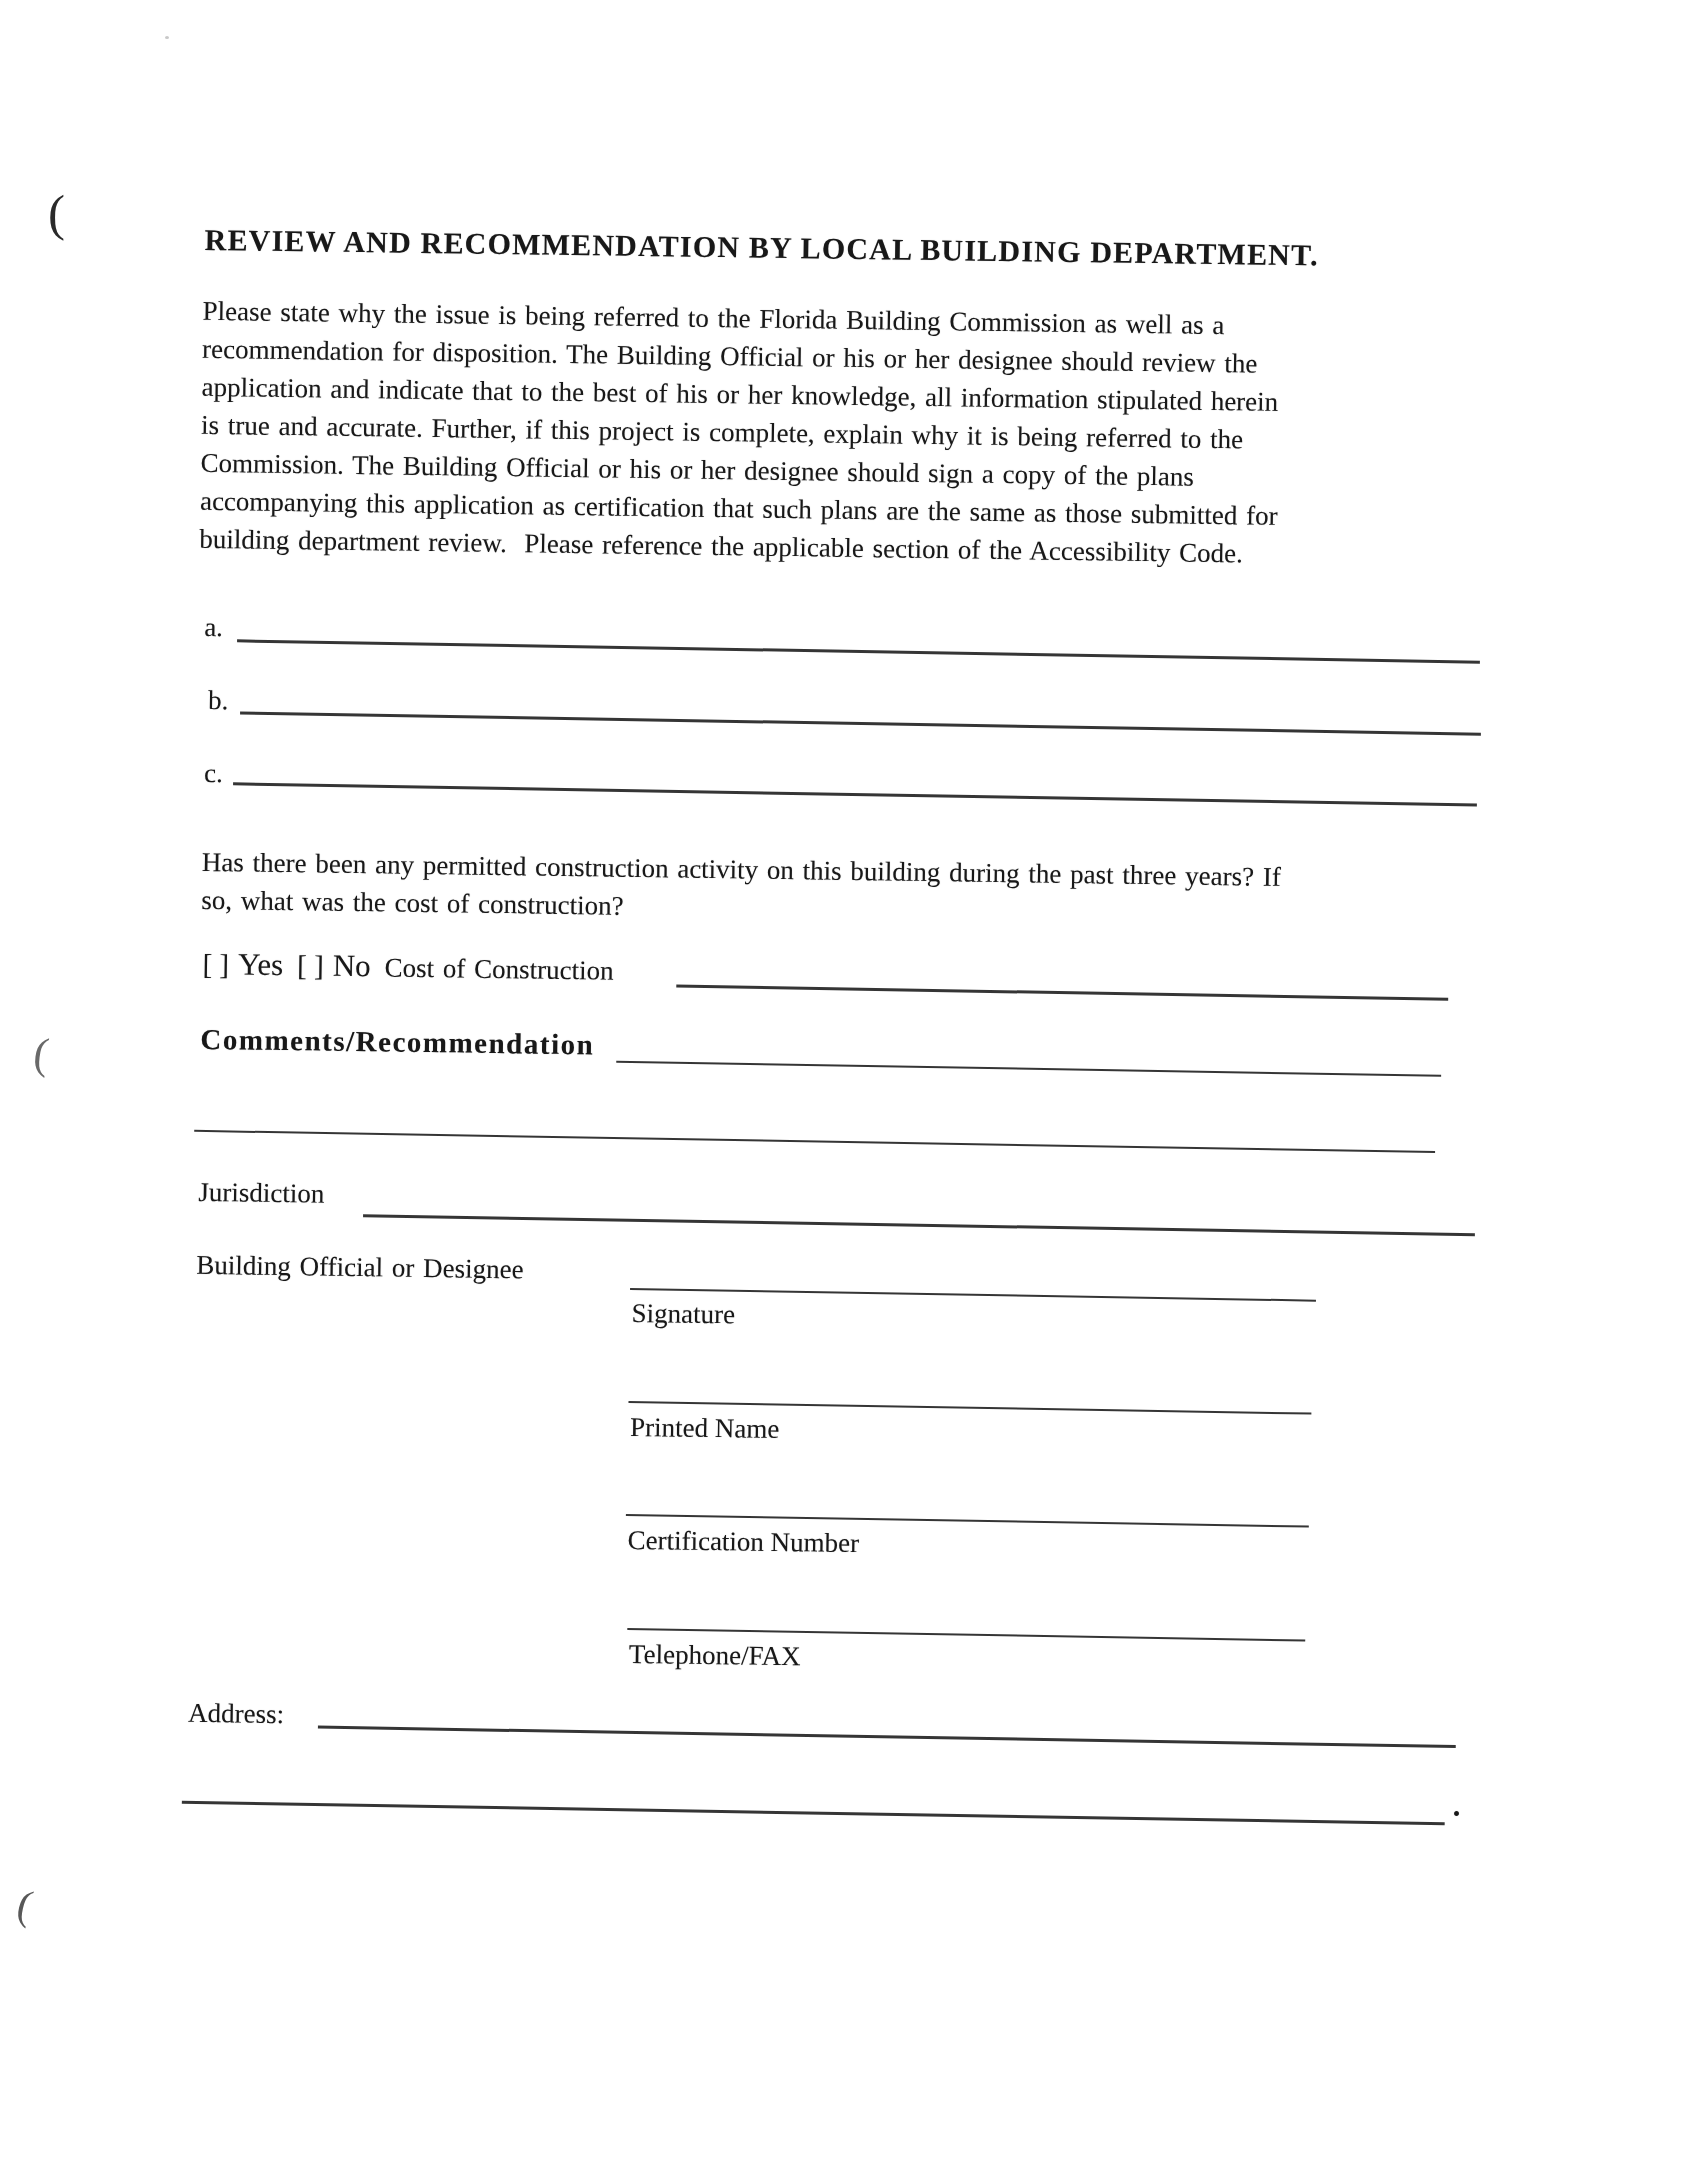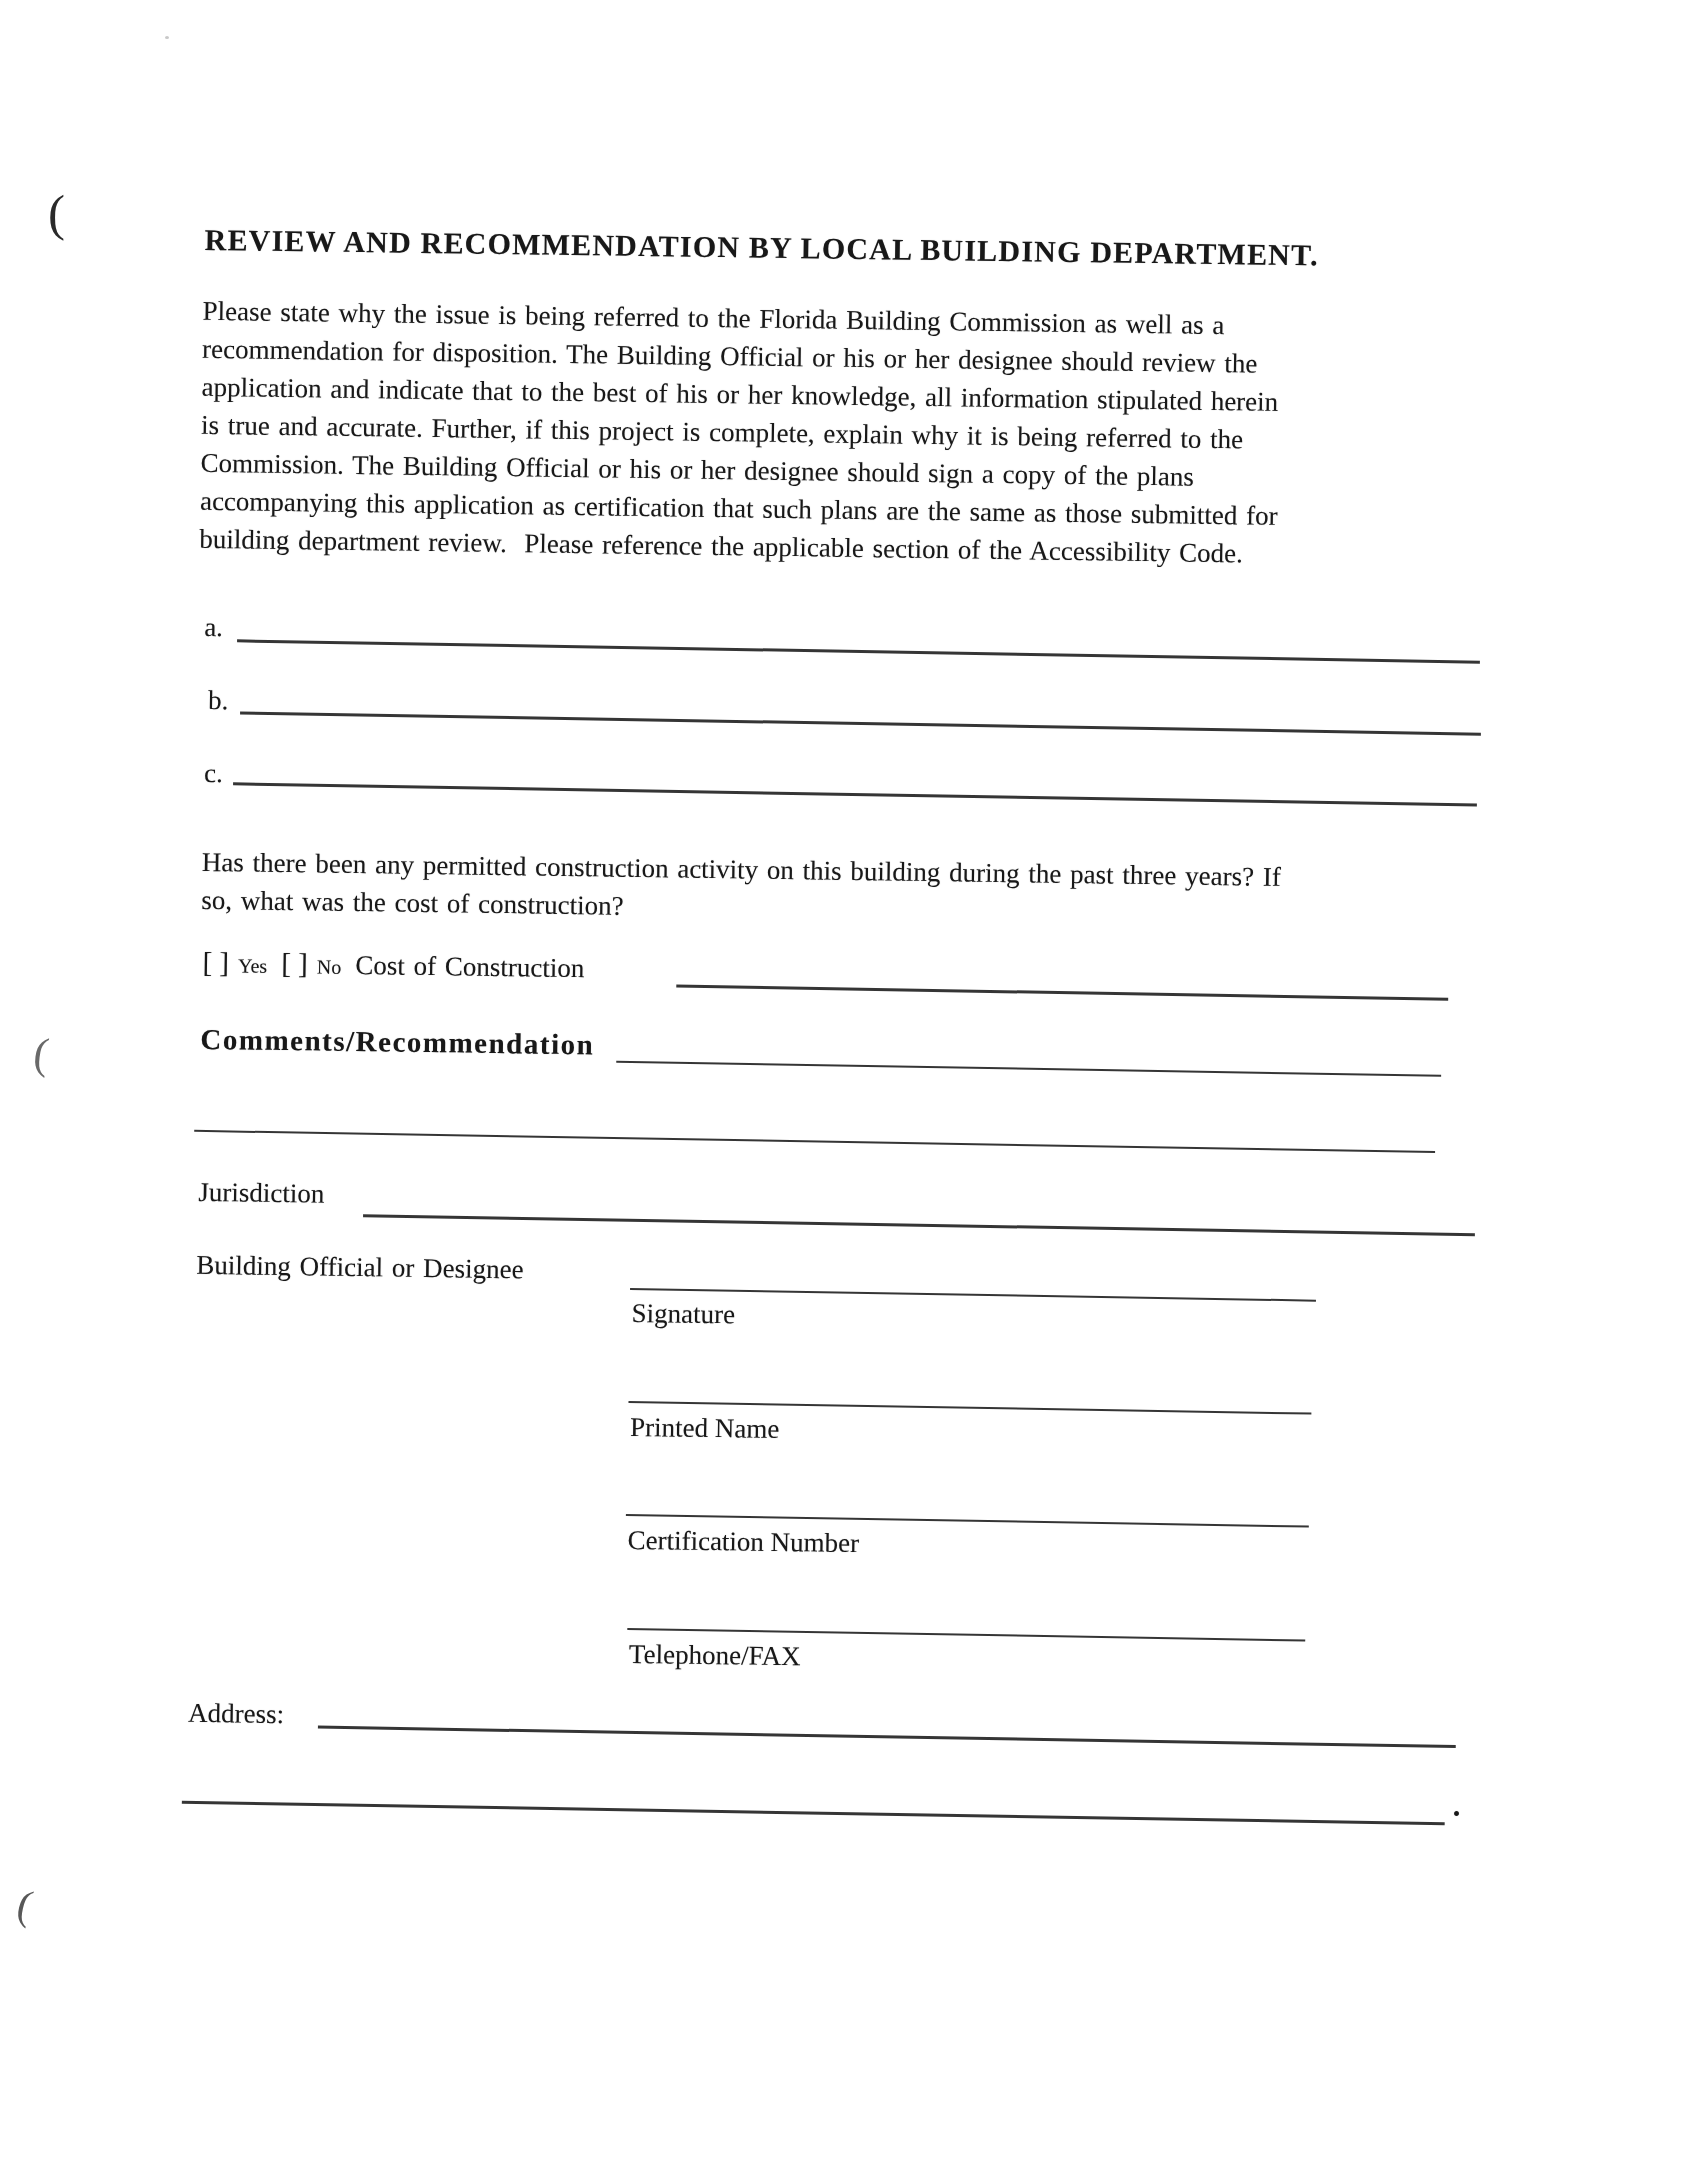--- a/index.html
+++ b/index.html
@@ -27,21 +27,21 @@
   }
   .label{font-size:27px;white-space:pre;word-spacing:2px;}
   .bold{font-weight:700;letter-spacing:1.5px;}
   .blank{
     height:0;border-top:3px solid rgba(25,25,25,0.88);
     transform:rotate(0.18deg);transform-origin:left center;
   }
   .blank.thin{border-top-width:2px;}
   .sig-label{font-size:27px;white-space:pre;}
   .cb{display:inline-block;font-size:29px;margin-right:9px;}
-  .cb-label{display:inline-block;font-size:20px;margin-right:14px;}
+  .cb-label{display:inline-block;font-size:31px;margin-right:14px;}
   .paren{
     position:absolute;font-family:"Liberation Serif",serif;color:#2a2a2a;
   }
   .speck{
     position:absolute;width:4px;height:3px;background:#9a9a9a;border-radius:50%;opacity:0.55;
   }
   .period{font-size:30px;font-weight:700;}
 </style>
 </head>
 <body>

